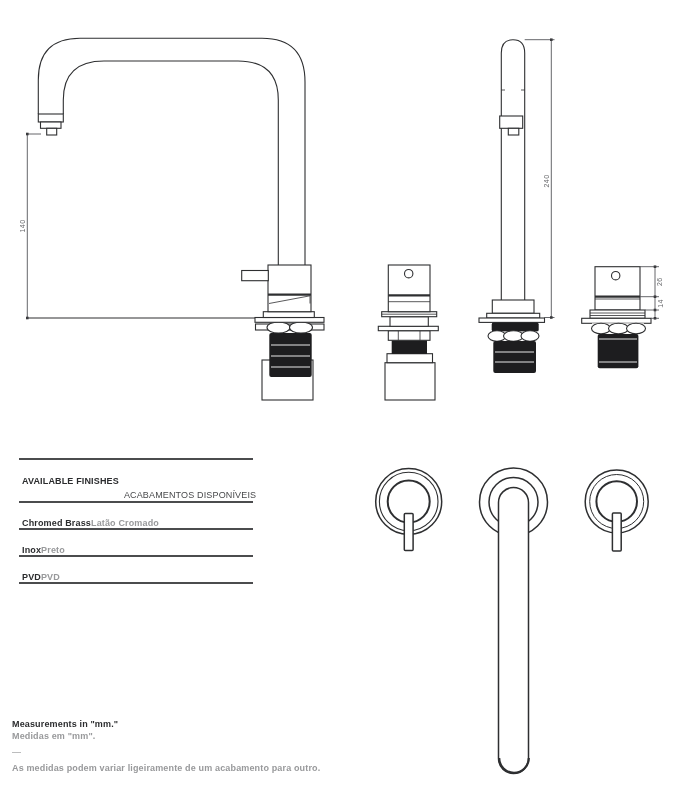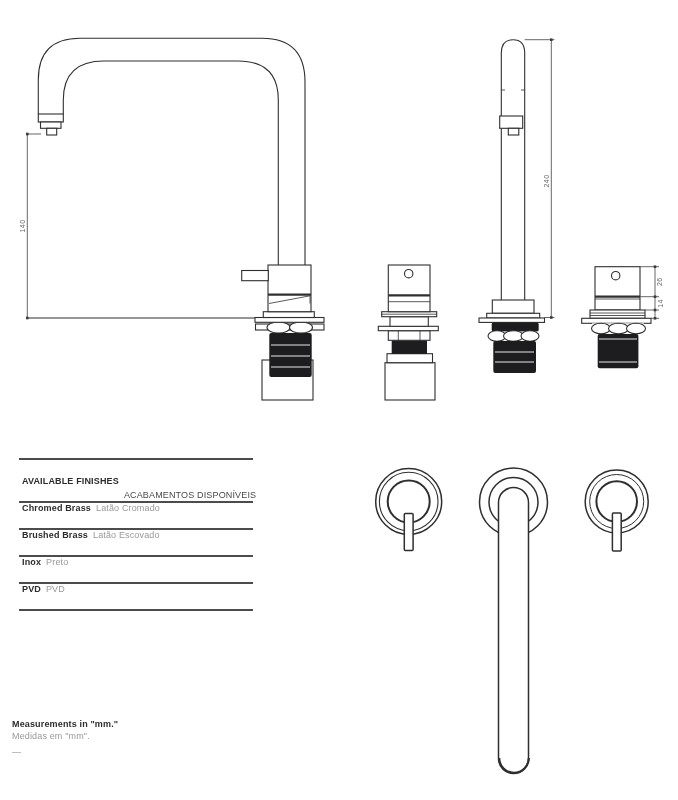--- a/index.html
+++ b/index.html
@@ -14,23 +14,23 @@
   svg .thin{stroke:#2e2f31;stroke-width:0.8;fill:none;}
   svg .dk{fill:#1d1d1f;stroke:none;}
   svg .wl{stroke:#ffffff;stroke-width:0.9;fill:none;}
   svg .dim{stroke:#55565a;stroke-width:0.9;fill:none;}
   svg .tick{fill:#3a3b3e;stroke:none;}
   svg .mask{fill:#ffffff;stroke:none;}
   svg text{font-family:"Liberation Sans",sans-serif;font-size:7px;fill:#66676a;letter-spacing:0.4px;}
   
   .finishes{position:absolute;left:19px;top:458px;width:234px;border-top:2px solid #4b4c4e;}
   .f-header{height:41px;display:flex;align-items:center;gap:5px;border-bottom:2px solid #4b4c4e;padding-left:3px;}
-  .f-row{height:25px;display:flex;align-items:flex-start;gap:5px;border-bottom:2px solid #4b4c4e;padding-left:3px;}
+  .f-row{height:25px;display:flex;align-items:flex-end;border-bottom:2px solid #4b4c4e;padding-left:3px;}
   .b{font-weight:700;font-size:9px;color:#2b2c2e;letter-spacing:0.15px;white-space:nowrap;}
-  .g{font-weight:400;font-size:9px;color:#98999b;letter-spacing:0.15px;white-space:nowrap;}
+  .g{font-weight:700;font-size:9px;color:#98999b;letter-spacing:0.15px;white-space:nowrap;}
   .g-dark{font-weight:400;font-size:9px;color:#48494b;letter-spacing:0.15px;white-space:nowrap;margin-top:28px;}
   
   .notes{position:absolute;left:12px;top:718px;}
   .n-line{font-size:9px;line-height:12px;letter-spacing:0.15px;}
   .n-sep{font-size:9px;line-height:10px;margin:5px 0;color:#98999b;}
 </style>
 </head>
 <body>
 
 <div class="sheet">
@@ -178,32 +178,29 @@
   <div class="finishes">
     <div class="f-header">
       <span class="b">AVAILABLE FINISHES</span>
       <span class="g-dark">ACABAMENTOS DISPONÍVEIS</span>
     </div>
     <div class="f-row">
       <span class="b">Chromed Brass</span>
       <span class="g">Latão Cromado</span>
     </div>
     <div class="f-row">
-      <span class="b">Brushed Brass</span>
-      <span class="g">Latão Escovado</span>
-    </div>
-    <div class="f-row">
       <span class="b">Inox</span>
       <span class="g">Preto</span>
     </div>
     <div class="f-row">
       <span class="b">PVD</span>
       <span class="g">PVD</span>
     </div>
   </div>
 
   <div class="notes">
     <div class="n-line b">Measurements in "mm."</div>
     <div class="n-line g">Medidas em "mm".</div>
     <div class="n-sep">—</div>
+    <div class="n-line g">As medidas podem variar ligeiramente de um acabamento para outro.</div>
   </div>
 
 </div>
 
 </body></html>

